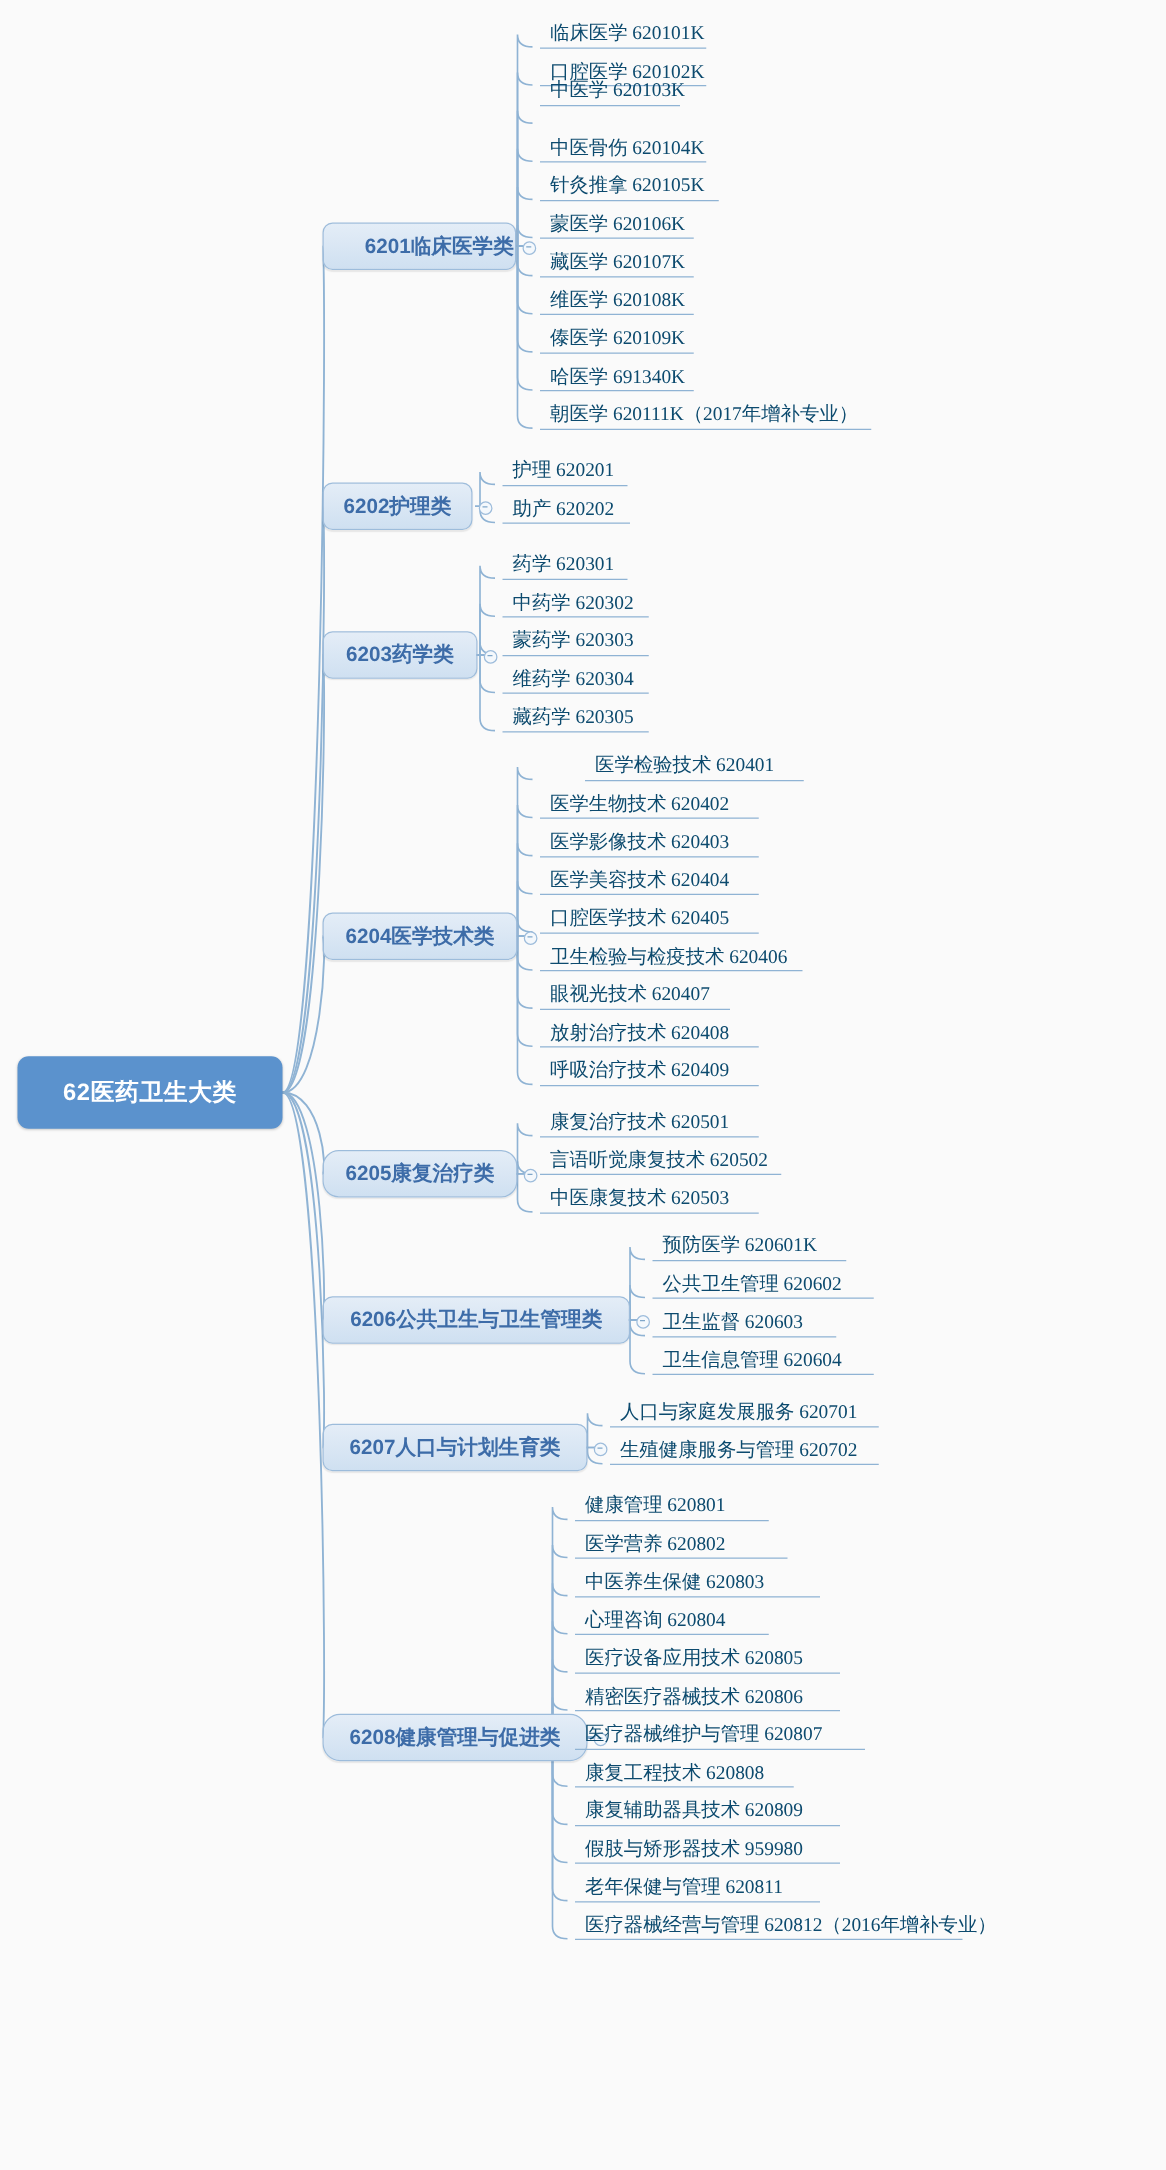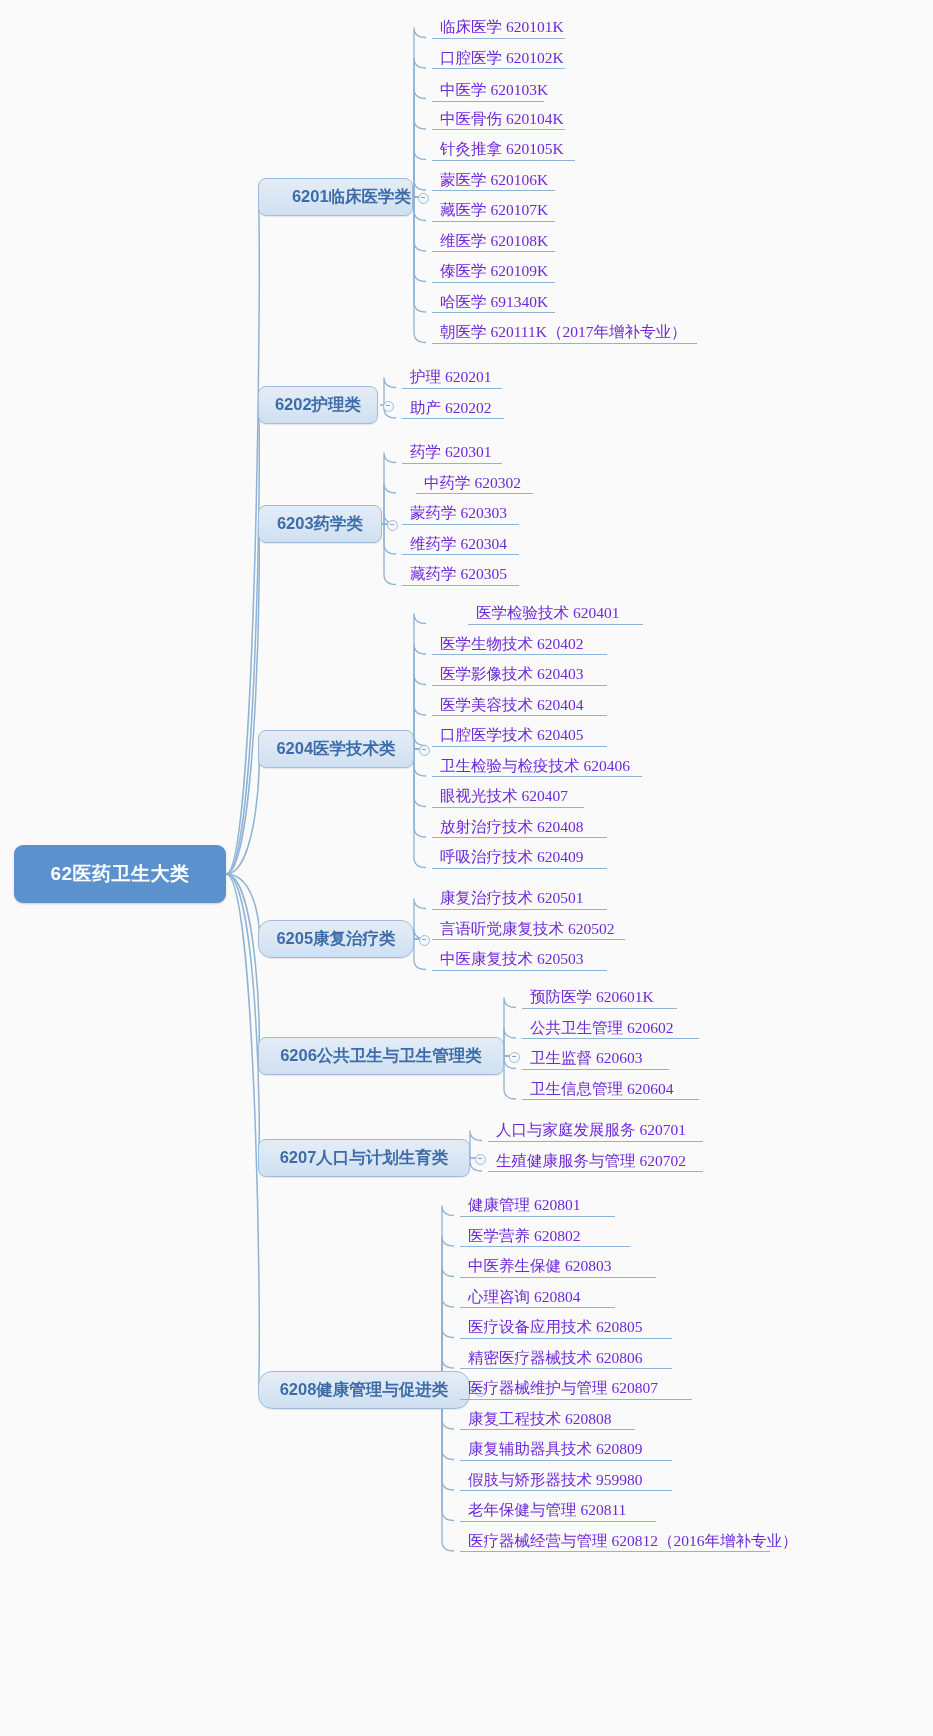--- a/index.html
+++ b/index.html
@@ -53,21 +53,21 @@
     color: #3d6ca8;
     font-weight: bold;
     font-size: 16.5px;
     display: flex;
     align-items: center;
     justify-content: center;
     box-shadow: 0 1px 1px rgba(0,0,0,0.08);
   }
   
   .leaf {
-    color: #6d28d9;
+    color: #0c4a6e;
     font-size: 15.5px;
     font-family: "Liberation Serif", "DejaVu Serif", serif;
     display: flex;
     align-items: flex-end;
     padding: 0 4px 2px 8px;
     border-bottom: 1.6px solid #8fb3d4;
     line-height: 1.1;
   }
   .collapse-dot {
     position: absolute;
@@ -196,37 +196,37 @@
       <path d="M 442 1390 L 442 1510.5 Q 442 1520.5, 454 1520.5" fill="none" stroke="#8fb3d4" stroke-width="1.3"></path>
       <path d="M 484 1390 L 438 1390 M 442 1390" fill="none" stroke="#8fb3d4" stroke-width="1.2"></path>
       <path d="M 442 1390 L 442 1541 Q 442 1551, 454 1551" fill="none" stroke="#8fb3d4" stroke-width="1.3"></path>
     </svg>
   <div id="nodes">
       <div class="node root" style="left: 14px; top: 845px; width: 212px; height: 58px; text-align: right;">62医药卫生大类</div>
       <div class="node branch" style="left: 258px; top: 178px; width: 155px; height: 38px; padding-left: 32px;">6201临床医学类</div>
       <div class="collapse-dot" style="left: 418px; top: 192.5px;"></div>
       <div class="node leaf" style="left: 432px; top: 10px; width: 133px; height: 28.5px;">临床医学 620101K</div>
       <div class="node leaf" style="left: 432px; top: 40.5px; width: 133px; height: 28.5px;">口腔医学 620102K</div>
-      <div class="node leaf" style="left: 432px; top: 73px; width: 112px; height: 28.5px; text-align: right;">中医学 620103K</div>
+      <div class="node leaf" style="left: 432px; top: 56px; width: 112px; height: 28.5px; text-align: right;">中医学 620103K</div>
       <div class="node leaf" style="left: 432px; top: 101.5px; width: 133px; height: 28.5px;">中医骨伤 620104K</div>
       <div class="node leaf" style="left: 432px; top: 132px; width: 143px; height: 28.5px;">针灸推拿 620105K</div>
       <div class="node leaf" style="left: 432px; top: 162.5px; width: 123px; height: 28.5px;">蒙医学 620106K</div>
       <div class="node leaf" style="left: 432px; top: 193px; width: 123px; height: 28.5px;">藏医学 620107K</div>
       <div class="node leaf" style="left: 432px; top: 223.5px; width: 123px; height: 28.5px;">维医学 620108K</div>
       <div class="node leaf" style="left: 432px; top: 254px; width: 123px; height: 28.5px;">傣医学 620109K</div>
       <div class="node leaf" style="left: 432px; top: 284.5px; width: 123px; height: 28.5px;">哈医学 691340K</div>
       <div class="node leaf" style="left: 432px; top: 315px; width: 265px; height: 28.5px;">朝医学 620111K（2017年增补专业）</div>
       <div class="node branch" style="left: 258px; top: 386px; width: 120px; height: 38px;">6202护理类</div>
       <div class="collapse-dot" style="left: 383px; top: 400.5px;"></div>
       <div class="node leaf" style="left: 402px; top: 360px; width: 100px; height: 28.5px;">护理 620201</div>
       <div class="node leaf" style="left: 402px; top: 390.5px; width: 102px; height: 28.5px;">助产 620202</div>
       <div class="node branch" style="left: 258px; top: 505px; width: 124px; height: 38px;">6203药学类</div>
       <div class="collapse-dot" style="left: 387px; top: 519.5px;"></div>
       <div class="node leaf" style="left: 402px; top: 435px; width: 100px; height: 28.5px;">药学 620301</div>
-      <div class="node leaf" style="left: 402px; top: 465.5px; width: 117px; height: 28.5px; margin-left: 14px;">中药学 620302</div>
+      <div class="node leaf" style="left: 402px; top: 465.5px; width: 117px; height: 28.5px;">中药学 620302</div>
       <div class="node leaf" style="left: 402px; top: 496px; width: 117px; height: 28.5px;">蒙药学 620303</div>
       <div class="node leaf" style="left: 402px; top: 526.5px; width: 117px; height: 28.5px;">维药学 620304</div>
       <div class="node leaf" style="left: 402px; top: 557px; width: 117px; height: 28.5px;">藏药学 620305</div>
       <div class="node branch" style="left: 258px; top: 730px; width: 156px; height: 38px;">6204医学技术类</div>
       <div class="collapse-dot" style="left: 419px; top: 744.5px;"></div>
       <div class="node leaf" style="left: 444px; top: 596px; width: 175px; height: 28.5px; margin-left: 24px;">医学检验技术 620401</div>
       <div class="node leaf" style="left: 432px; top: 626.5px; width: 175px; height: 28.5px;">医学生物技术 620402</div>
       <div class="node leaf" style="left: 432px; top: 657px; width: 175px; height: 28.5px;">医学影像技术 620403</div>
       <div class="node leaf" style="left: 432px; top: 687.5px; width: 175px; height: 28.5px;">医学美容技术 620404</div>
       <div class="node leaf" style="left: 432px; top: 718px; width: 175px; height: 28.5px;">口腔医学技术 620405</div>

